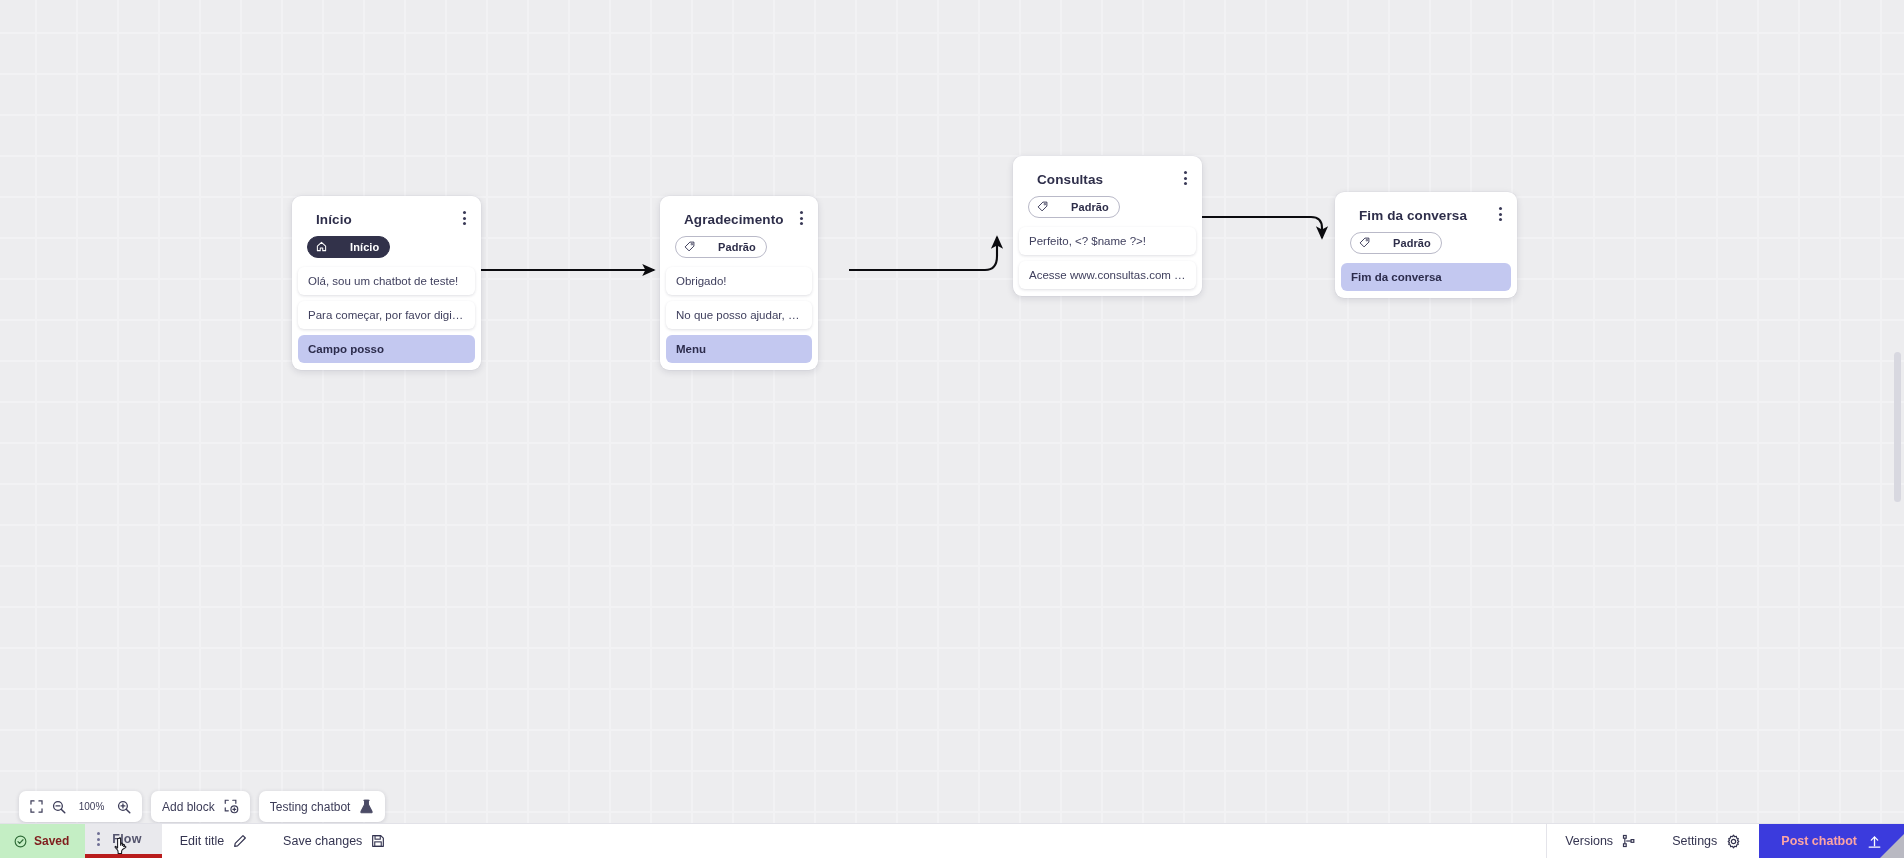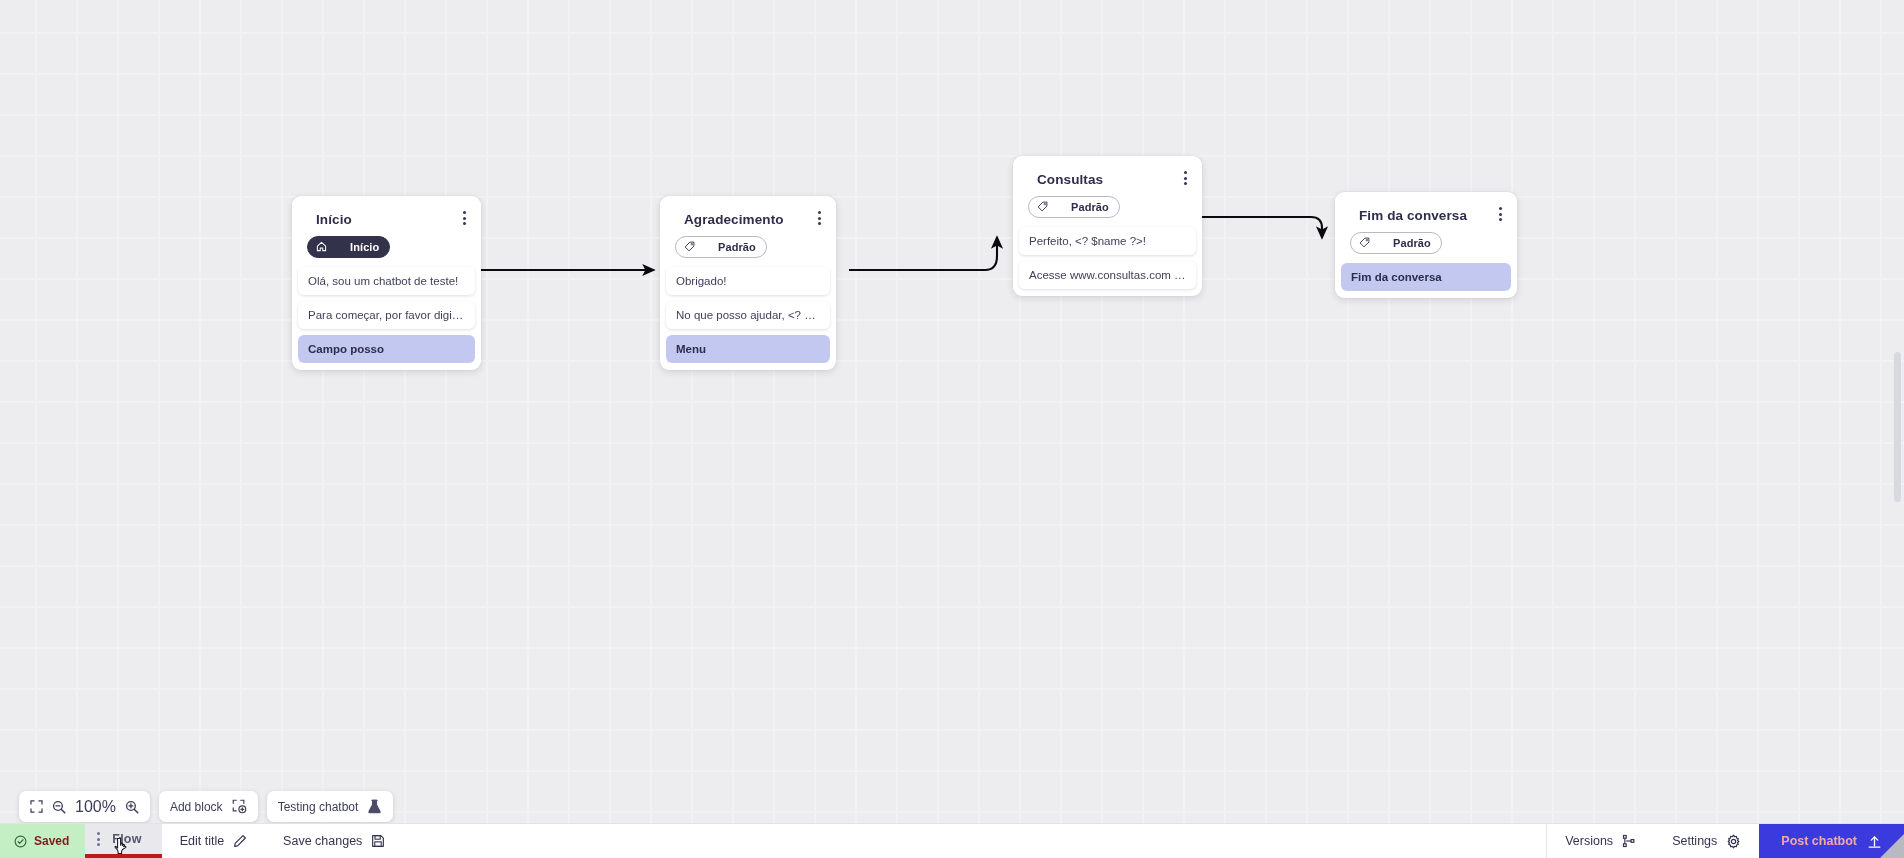--- a/index.html
+++ b/index.html
@@ -76,21 +76,21 @@
     position: absolute; left: 19px; bottom: 36px;
     display: flex; align-items: center; gap: 9px; z-index: 6;
   }
   .tb {
     background: #fff; border-radius: 7px; height: 31px;
     box-shadow: 0 1px 4px rgba(30,30,60,.17);
     display: flex; align-items: center; gap: 9px;
     padding: 0 11px; cursor: pointer;
   }
   .tb span.lbl { font-size: 12px; color: #3c3c58; font-weight: 500; }
-  .tb .zoomval { font-size: 16px; color: #3c3c58; font-weight: 500; min-width: 33px; text-align: center; }
+  .tb .zoomval { font-size: 10px; color: #3c3c58; font-weight: 500; min-width: 33px; text-align: center; }
   .tb svg { display: block; }
 
   
   #hscroll {
     position: absolute; left: 0; bottom: 9px; width: 1904px; height: 9px; z-index: 5;
   }
   #hthumb {
     position: absolute; left: 587px; top: 1px; width: 700px; height: 7px;
     background: #cfcfd6; border-radius: 5px;
   }
@@ -179,21 +179,21 @@
           <span>Início</span>
         </span>
       </div>
       <div class="rows">
         <div class="row">Olá, sou um chatbot de teste!</div>
         <div class="row">Para começar, por favor digite o ...</div>
         <div class="row hl">Campo posso</div>
       </div>
     </div>
 
-    <div class="card" style="left:660px; top:196px; width:176px;">
+    <div class="card" style="left:660px; top:196px; width:158px;">
       <div class="card-head">
         <div class="card-title">Agradecimento</div>
         <div class="dots">
           <i></i>
             <i></i>
             <i></i>
         </div>
       </div>
       <div class="tag-row">
         <span class="tag">

